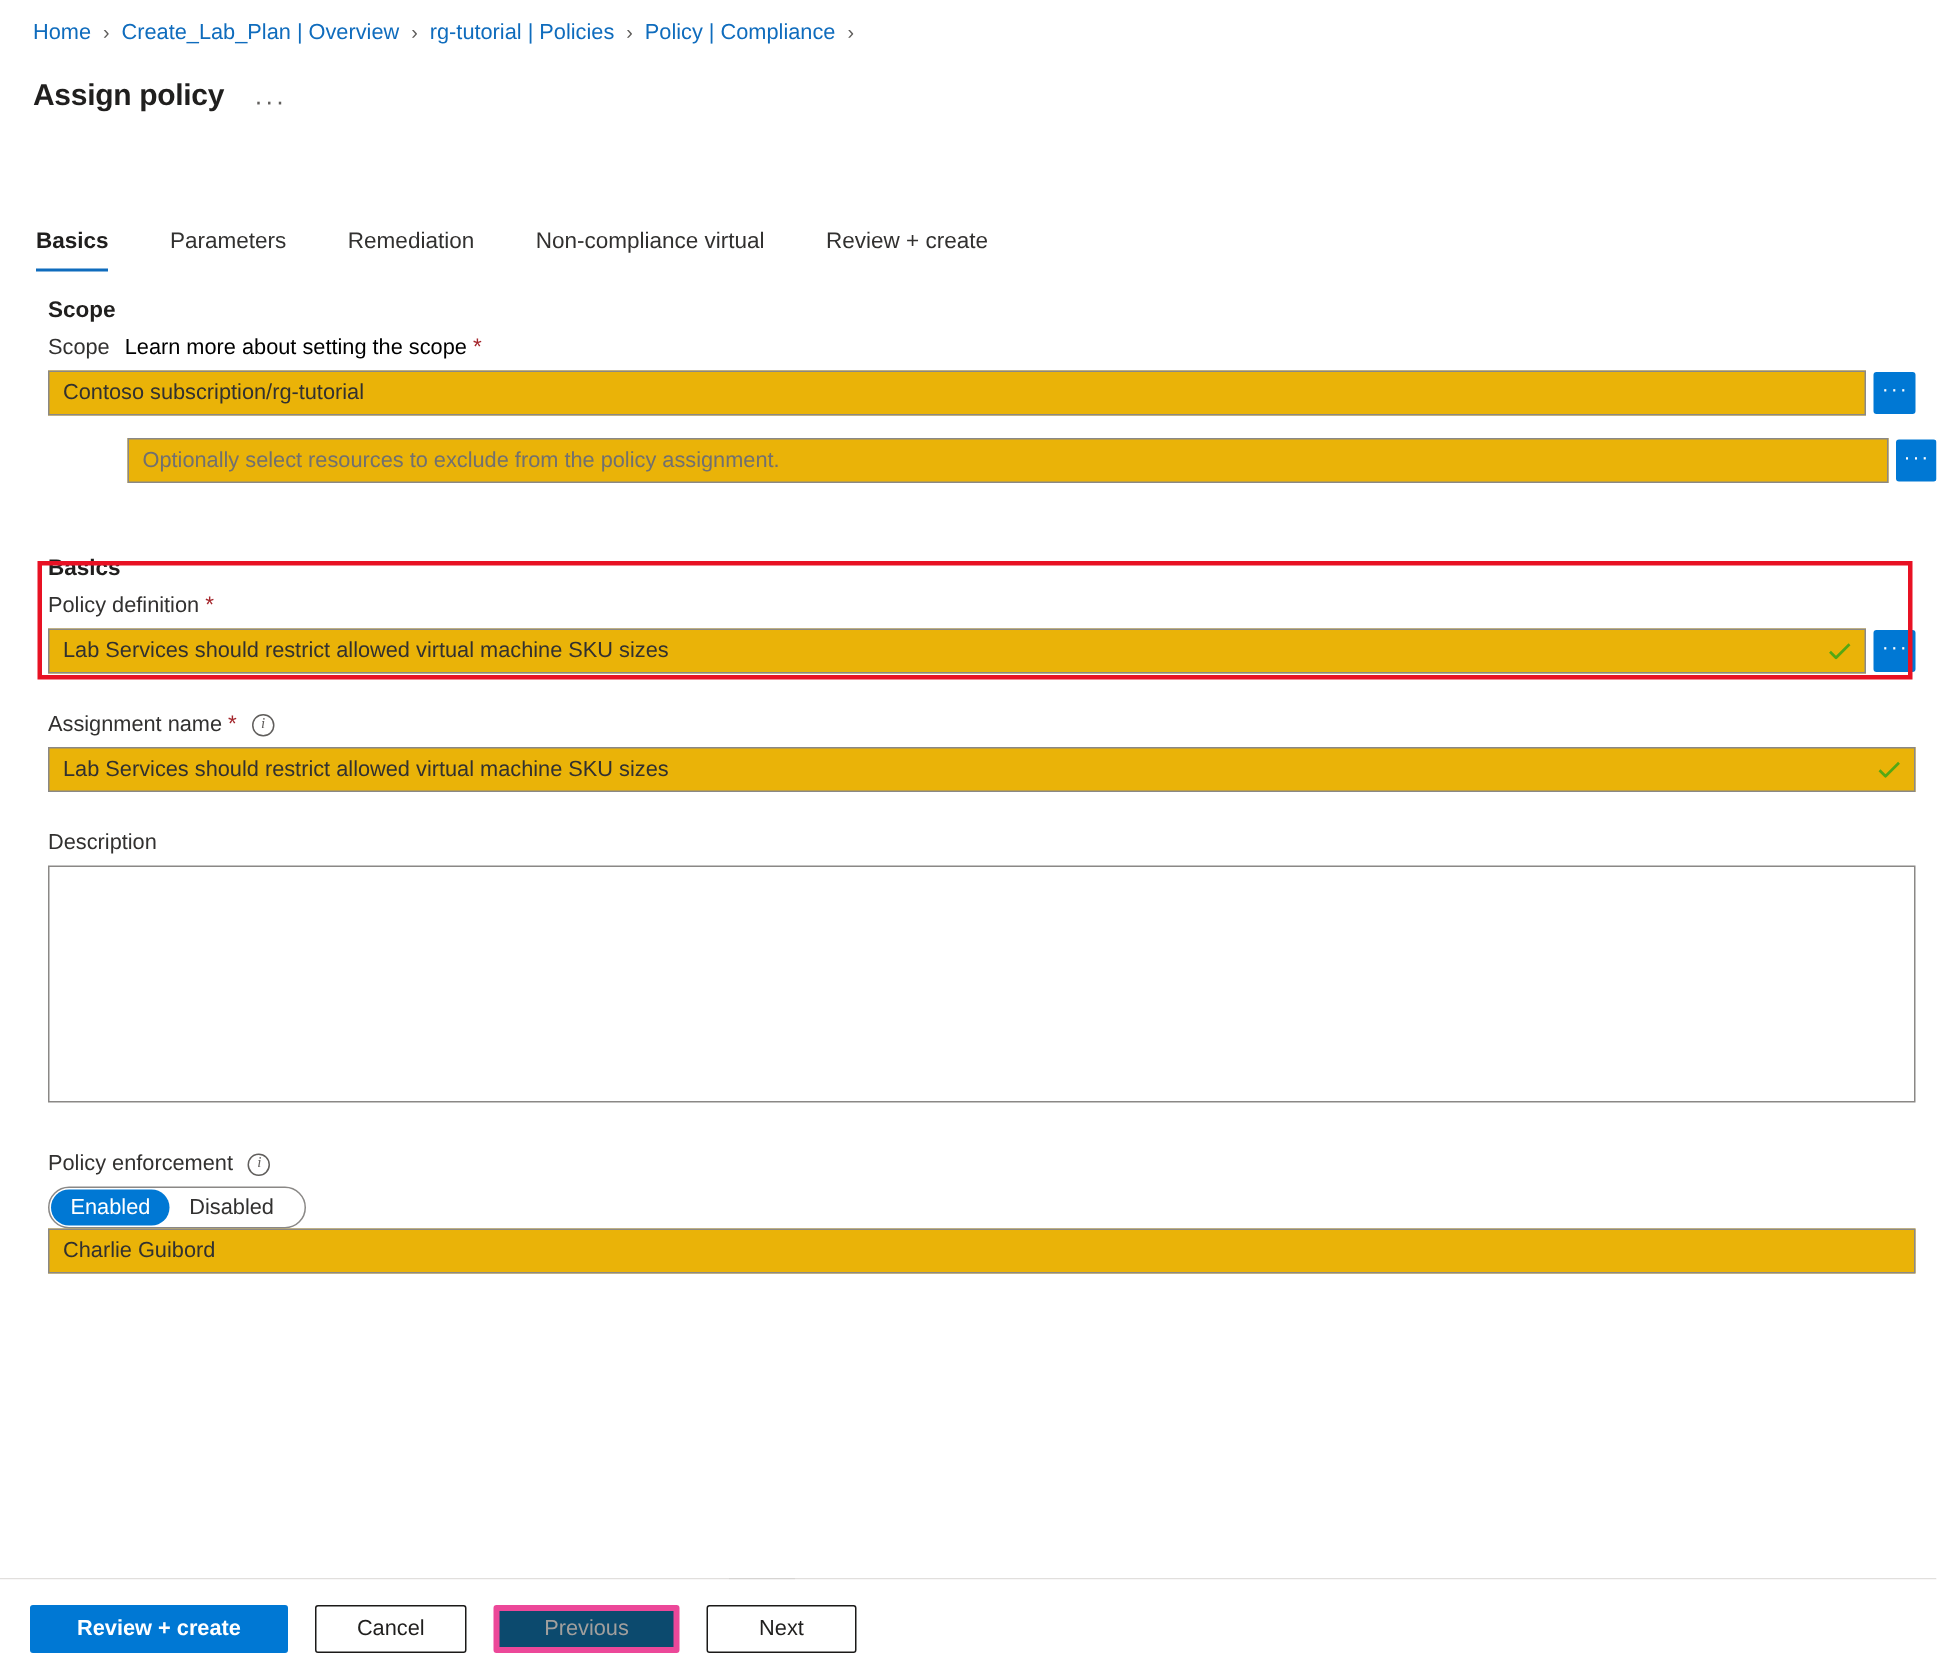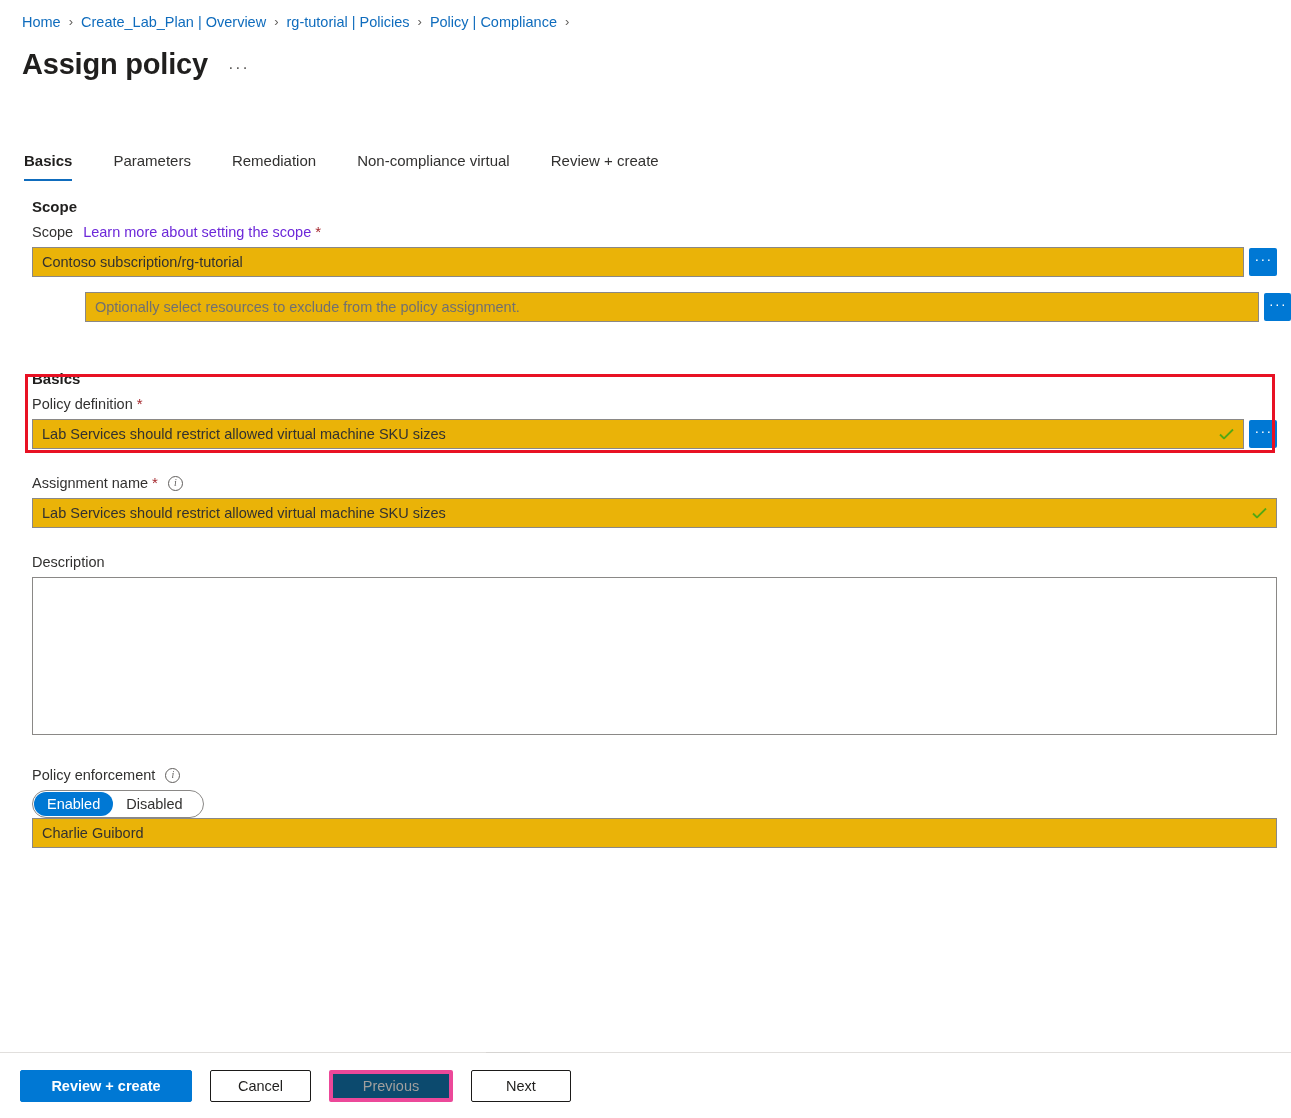--- a/index.html
+++ b/index.html
@@ -41,21 +41,21 @@
 
   
   .title-row {
     position: absolute;
     top: 46px;
     left: 22px;
     display: flex;
     align-items: center;
   }
   .page-title {
-    font-size: 29px;
+    font-size: 20px;
     font-weight: 600;
     letter-spacing: -0.2px;
     color: #201f1e;
     line-height: 36px;
     text-align: right;
   }
   .title-ellipsis {
     margin-left: 16px;
     color: #605e5c;
     font-size: 17px;
@@ -114,21 +114,21 @@
   }
   .field-label {
     font-size: 14.5px;
     color: #323130;
     margin: 0 0 5px 32px;
     line-height: 20px;
     display: flex;
     align-items: center;
   }
   .label-link {
-    color: #6d28d9;
+    color: #000000;
     margin-left: 10px;
     cursor: pointer;
   }
   .req {
     color: #a4262c;
     margin-left: 4px;
     font-size: 15px;
   }
   .info-icon {
     display: inline-flex;

